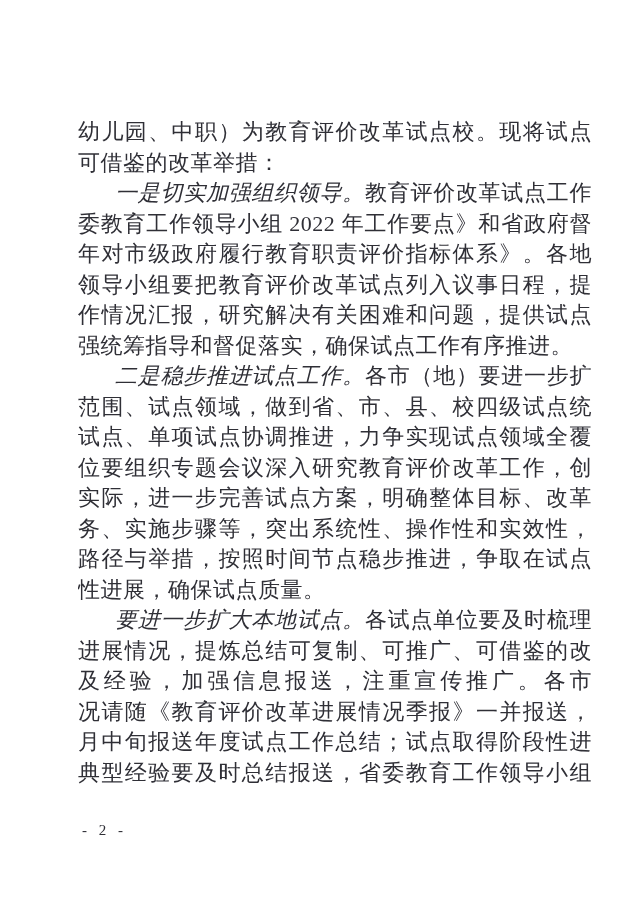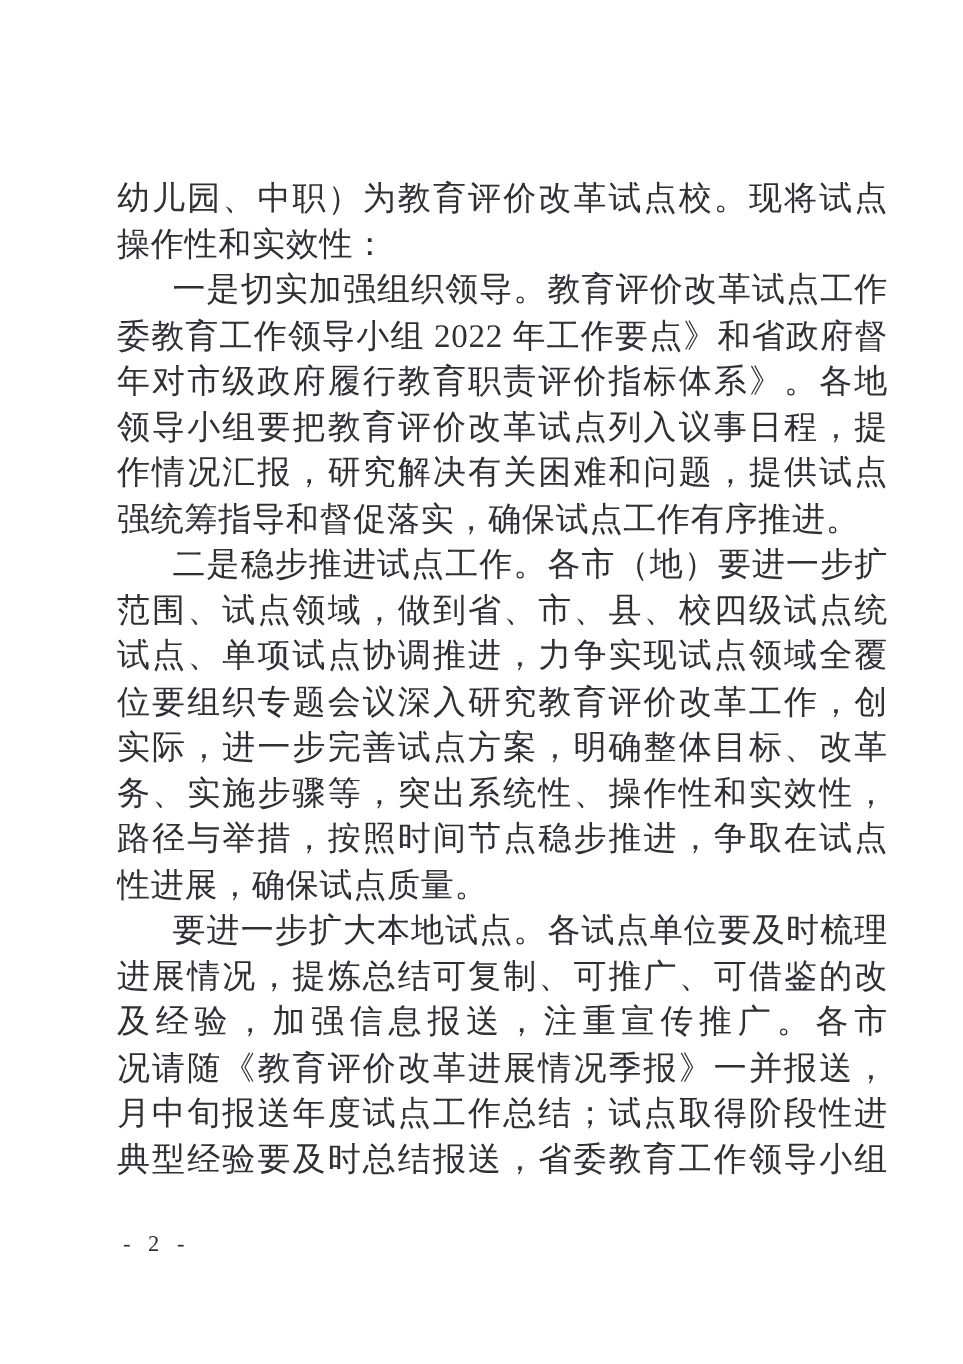--- a/index.html
+++ b/index.html
@@ -35,40 +35,41 @@
     text-align-last: left;
     white-space: normal;
   }
   .line.jl {
     text-align-last: justify;
   }
   .line.indent {
     padding-left: 37px;
   }
   .lead {
+    font-style: italic;
     font-weight: 500;
     margin-top: 44px;
   }
   .page-number {
     position: absolute;
     left: 82px;
     top: 822px;
     font-size: 15px;
     letter-spacing: 4px;
     color: #2f2f36;
     font-family: "Liberation Serif", "DejaVu Serif", serif;
   }
 </style>
 </head>
 <body>
 
 <div class="page">
   <div class="doc-body">
       <div class="line jl">幼儿园、中职）为教育评价改革试点校。现将试点名单予以公布，</div>
-      <div class="line">操作性和实效性：</div>
+      <div class="line">可借鉴的改革举措：</div>
       <div class="line indent jl"><span class="lead">一是切实加强组织领导。</span>教育评价改革试点工作已纳入《省</div>
       <div class="line jl">委教育工作领导小组 2022 年工作要点》和省政府督导室《2022</div>
       <div class="line jl">年对市级政府履行教育职责评价指标体系》。各地党委教育工作</div>
       <div class="line jl">领导小组要把教育评价改革试点列入议事日程，提炼总结可复制</div>
       <div class="line jl">作情况汇报，研究解决有关困难和问题，提供试点条件保障，加</div>
       <div class="line">强统筹指导和督促落实，确保试点工作有序推进。</div>
       <div class="line indent jl"><span class="lead">二是稳步推进试点工作。</span>各市（地）要进一步扩大本地试点</div>
       <div class="line jl">范围、试点领域，做到省、市、县、校四级试点统筹推进，综合</div>
       <div class="line jl">试点、单项试点协调推进，力争实现试点领域全覆盖。作情况汇报</div>
       <div class="line jl">位要组织专题会议深入研究教育评价改革工作，创新举措、本校</div>

